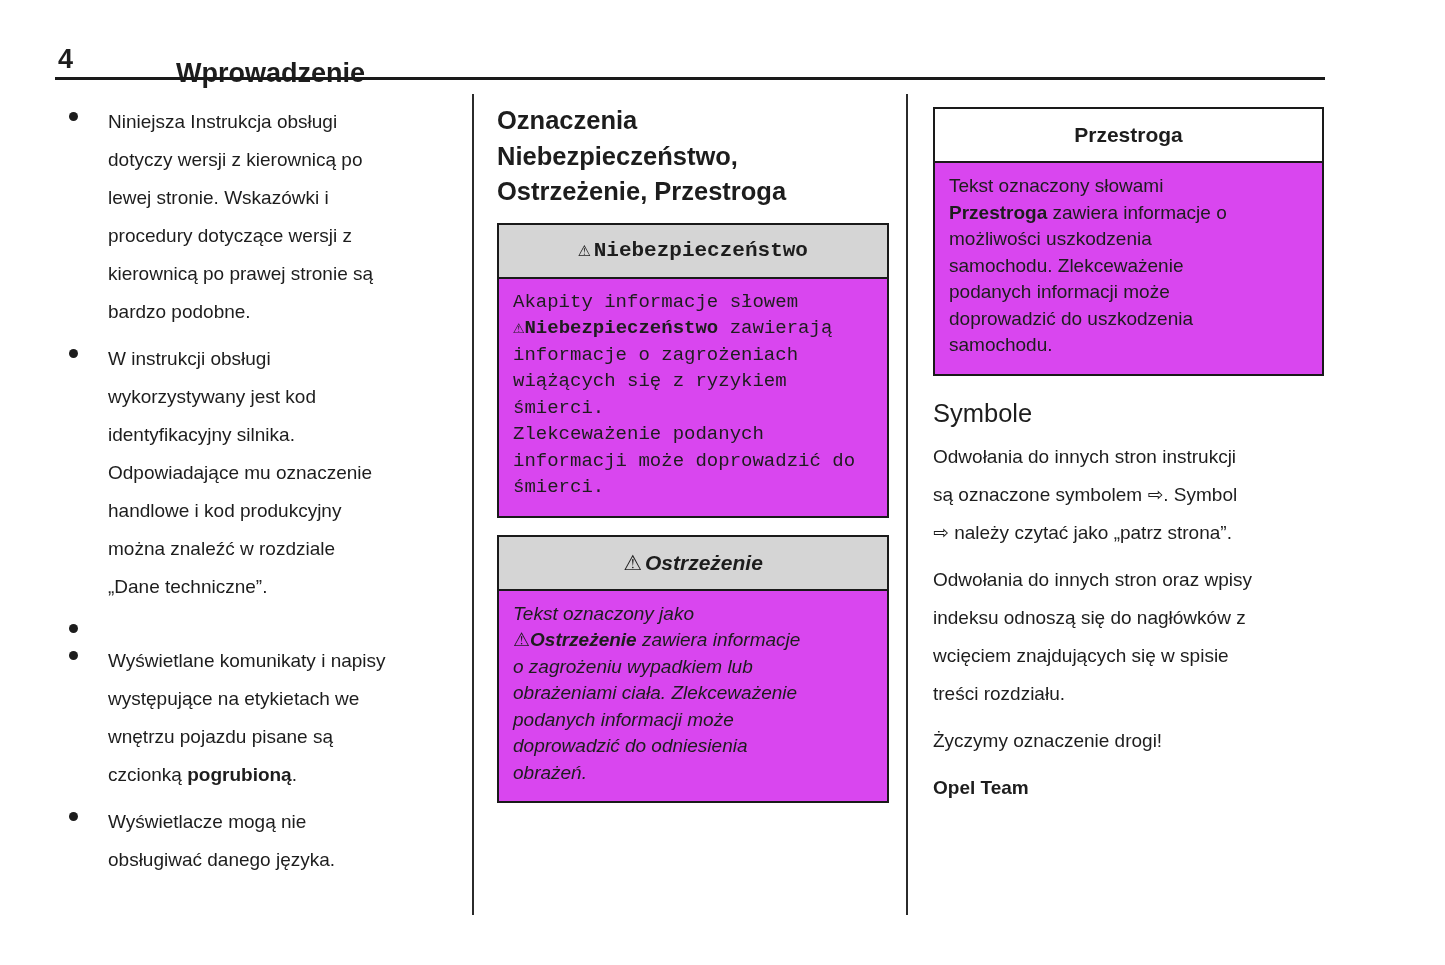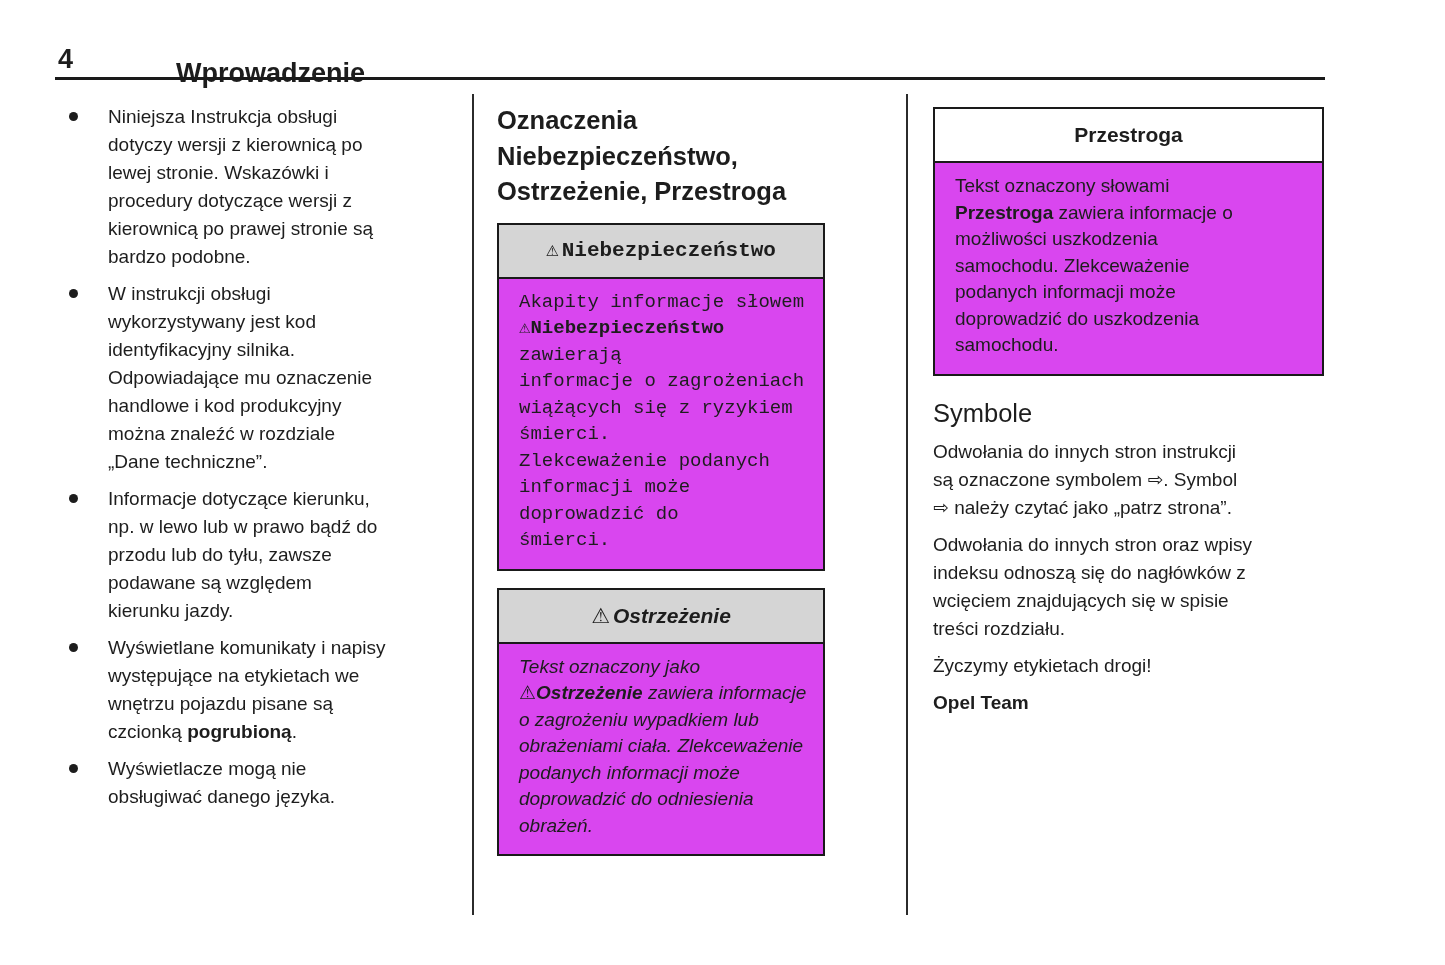--- a/index.html
+++ b/index.html
@@ -14,45 +14,45 @@
   
   .page-number{position:absolute;left:58px;top:44px;font-size:27px;font-weight:bold;}
   .chapter-title{position:absolute;left:176px;top:44px;font-size:27px;font-weight:bold;margin-top:14px;}
   .header-rule{position:absolute;left:55px;top:77px;width:1270px;height:3px;background:#1a1a1a;}
   
   .col-sep{position:absolute;top:94px;height:821px;width:2px;background:#2b2b2b;}
   .sep-1{left:472px;}
   .sep-2{left:906px;}
   
   .col-1{position:absolute;left:60px;top:103px;width:408px;}
-  .col-2{position:absolute;left:497px;top:103px;width:328px;}
+  .col-2{position:absolute;left:497px;top:103px;width:392px;}
   .col-3{position:absolute;left:933px;top:107px;width:391px;}
   
-  .rich, .para{font-size:19px;line-height:28px;white-space:pre-line;}
+  .rich, .para{font-size:19px;line-height:38px;white-space:pre-line;}
   .b{font-weight:bold;}
   
   ul.bullets{list-style:none;margin:0;padding:0;}
   ul.bullets li{display:flex;margin:0 0 9px 0;}
   .bullet-dot{flex:none;width:9px;height:9px;border-radius:50%;background:#1d1d1d;margin:9px 30px 0 9px;}
   
   .section-heading{margin:0;font-size:25.5px;font-weight:bold;line-height:35.5px;white-space:pre-line;}
   .sub-heading{margin:21px 0 9px 0;font-size:25.5px;font-weight:normal;line-height:32px;}
   
   .warnbox{box-sizing:border-box;border:2.5px solid #1a1a1a;width:100%;background:#d946ef;}
   .mt-box1{margin-top:13px;font-family:Liberation Mono, monospace;}
   .mt-box2{margin-top:17px;font-style:italic;}
   .warnbox-header{
     border-bottom:2.5px solid #1a1a1a;
     text-align:center;font-weight:bold;font-size:21px;line-height:26px;
     padding:13px 4px;
   }
   .warnbox-header.gray{background:#d5d5d5;}
   .warnbox-header.white{background:#ffffff;}
   .warn-icon{margin-right:3px;font-weight:bold;}
-  .warnbox-body{padding:10px 14px 15px 20px;font-size:19px;line-height:26.5px;white-space:pre-line;}
+  .warnbox-body{padding:10px 14px 15px 14px;font-size:19px;line-height:26.5px;white-space:pre-line;}
   .para{margin:0 0 9px 0;}
 </style>
 </head>
 <body>
 
 <div class="page">
 
   <div class="page-number">4</div>
   <div class="chapter-title">Wprowadzenie</div>
   <div class="header-rule"></div>
@@ -76,25 +76,20 @@
         <div class="rich"><span>W instrukcji obsługi
 wykorzystywany jest kod
 identyfikacyjny silnika.
 Odpowiadające mu oznaczenie
 handlowe i kod produkcyjny
 można znaleźć w rozdziale
 „Dane techniczne”.</span></div>
       </li>
       <li>
         <span class="bullet-dot"></span>
-        <div class="rich"><span>Informacje dotyczące kierunku,
-np. w lewo lub w prawo bądź do
-przodu lub do tyłu, zawsze
-podawane są względem
-kierunku jazdy.</span></div>
       </li>
       <li>
         <span class="bullet-dot"></span>
         <div class="rich"><span>Wyświetlane komunikaty i napisy
 występujące na etykietach we
 wnętrzu pojazdu pisane są
 czcionką </span><span class="b">pogrubioną</span><span>.</span></div>
       </li>
       <li>
         <span class="bullet-dot"></span>
@@ -152,17 +147,17 @@
 
     <h2 class="sub-heading">Symbole</h2>
 
     <p class="para"><span>Odwołania do innych stron instrukcji
 są oznaczone symbolem ⇨. Symbol
 ⇨ należy czytać jako „patrz strona”.</span></p>
     <p class="para"><span>Odwołania do innych stron oraz wpisy
 indeksu odnoszą się do nagłówków z
 wcięciem znajdujących się w spisie
 treści rozdziału.</span></p>
-    <p class="para"><span>Życzymy etykietach drogi!</span></p>
+    <p class="para"><span>Życzymy oznaczenie drogi!</span></p>
     <p class="para"><span class="b">Opel Team</span></p>
   </div>
 
 </div>
 
 </body></html>

